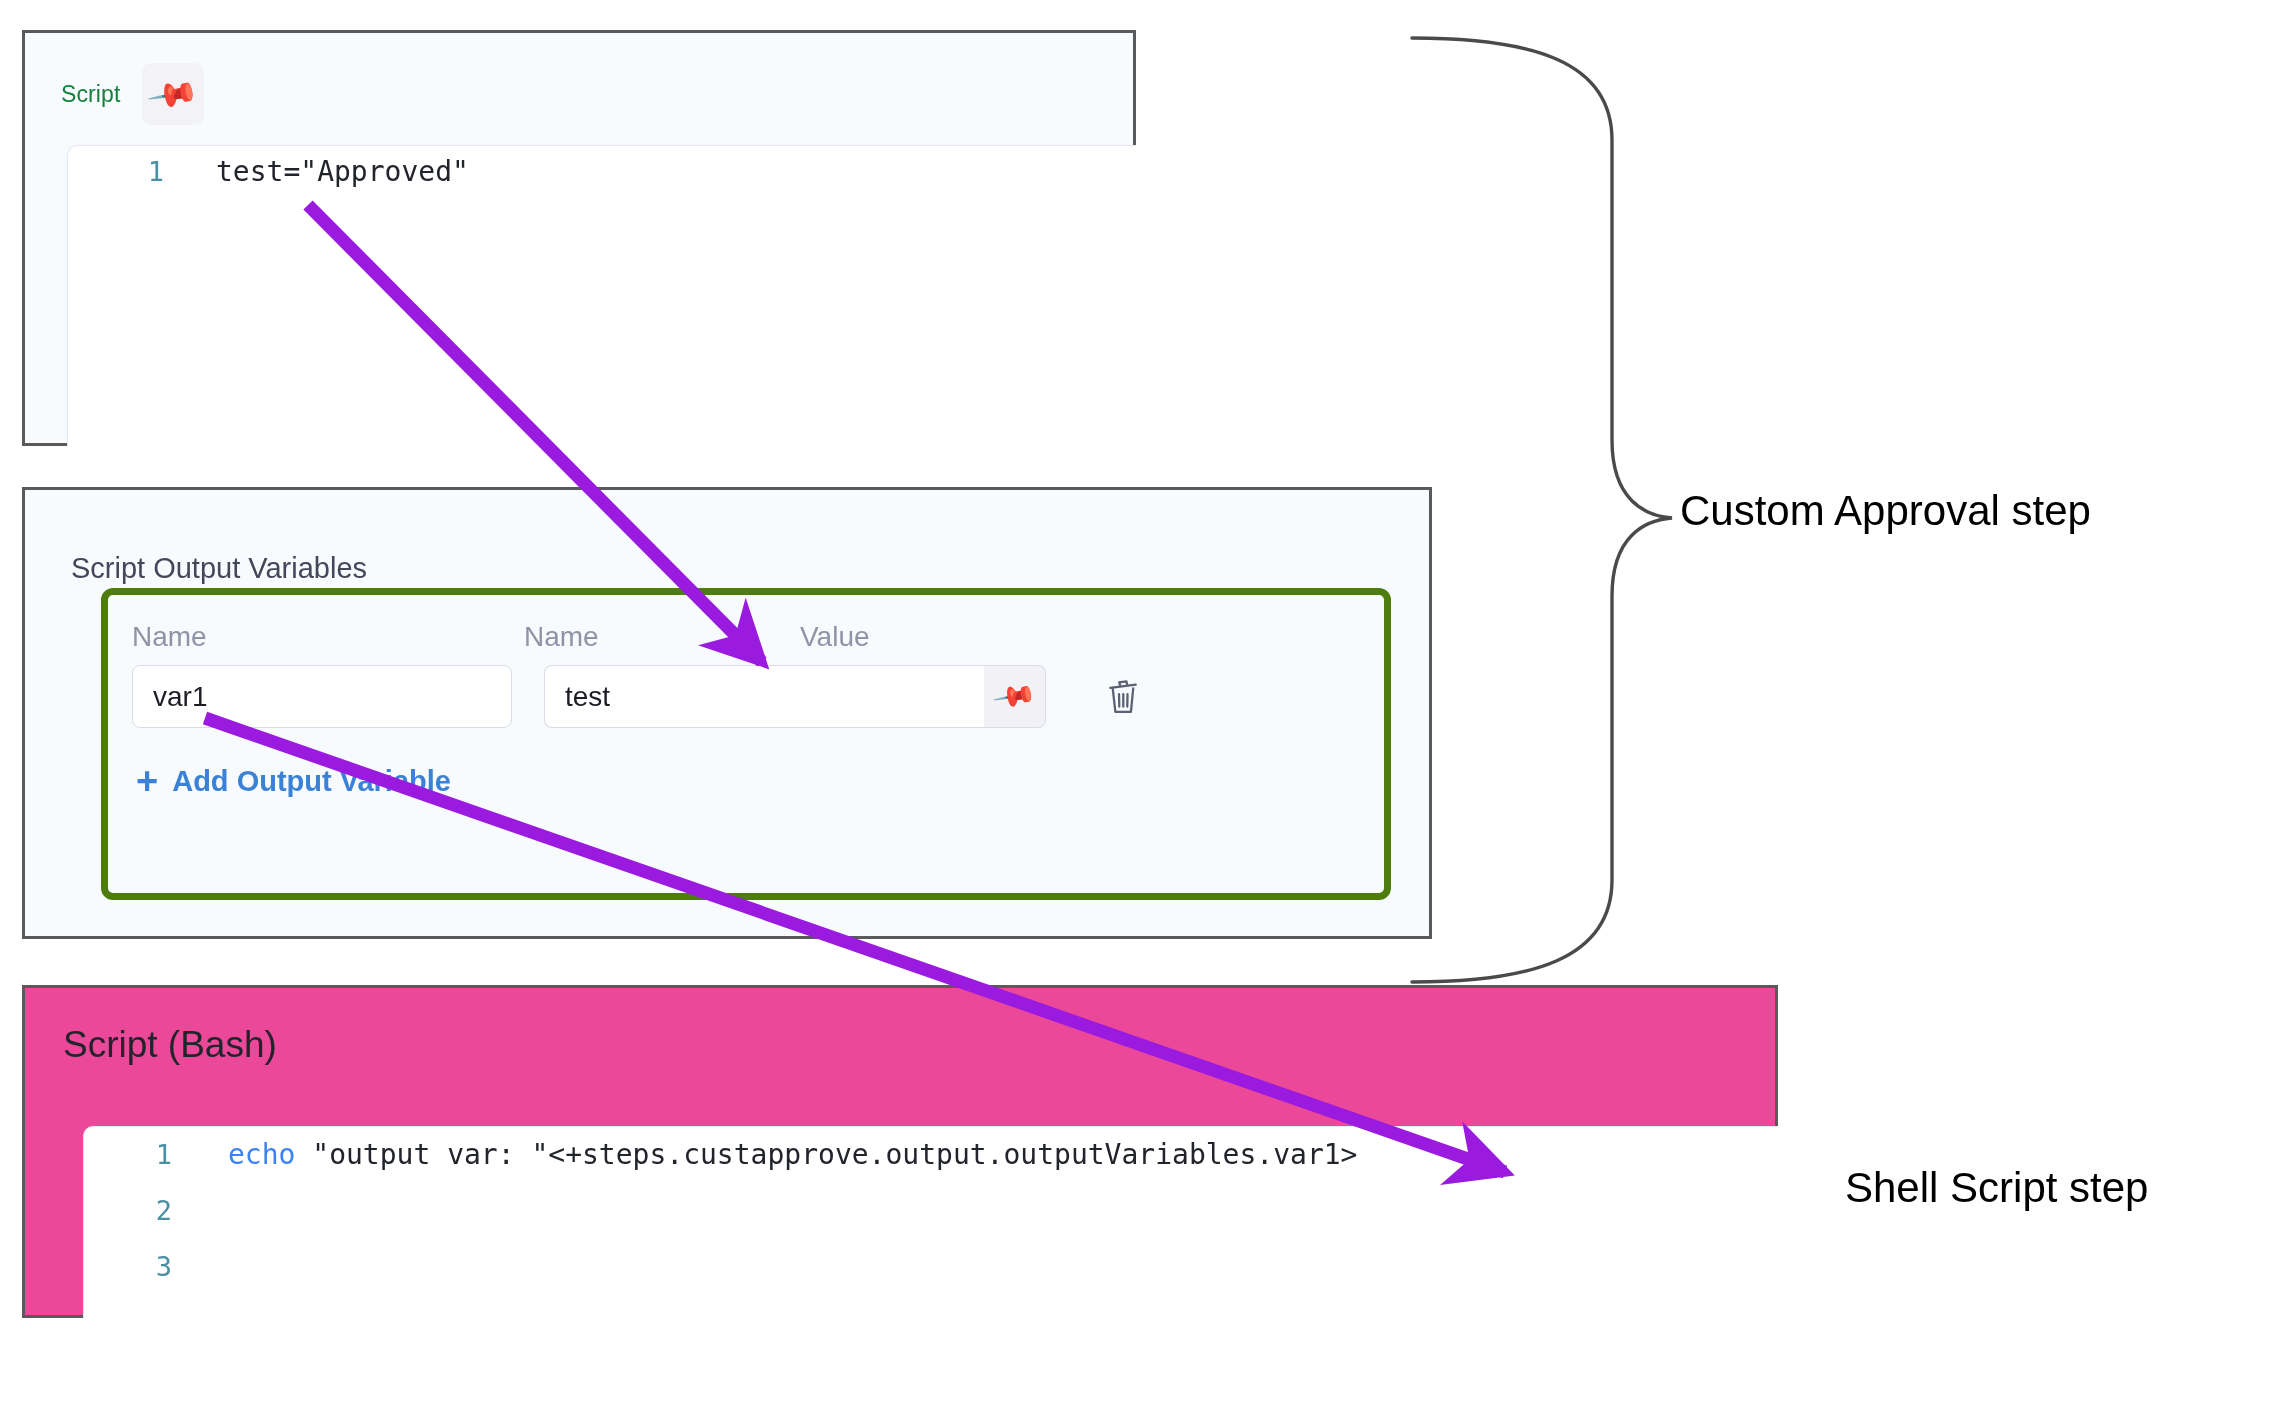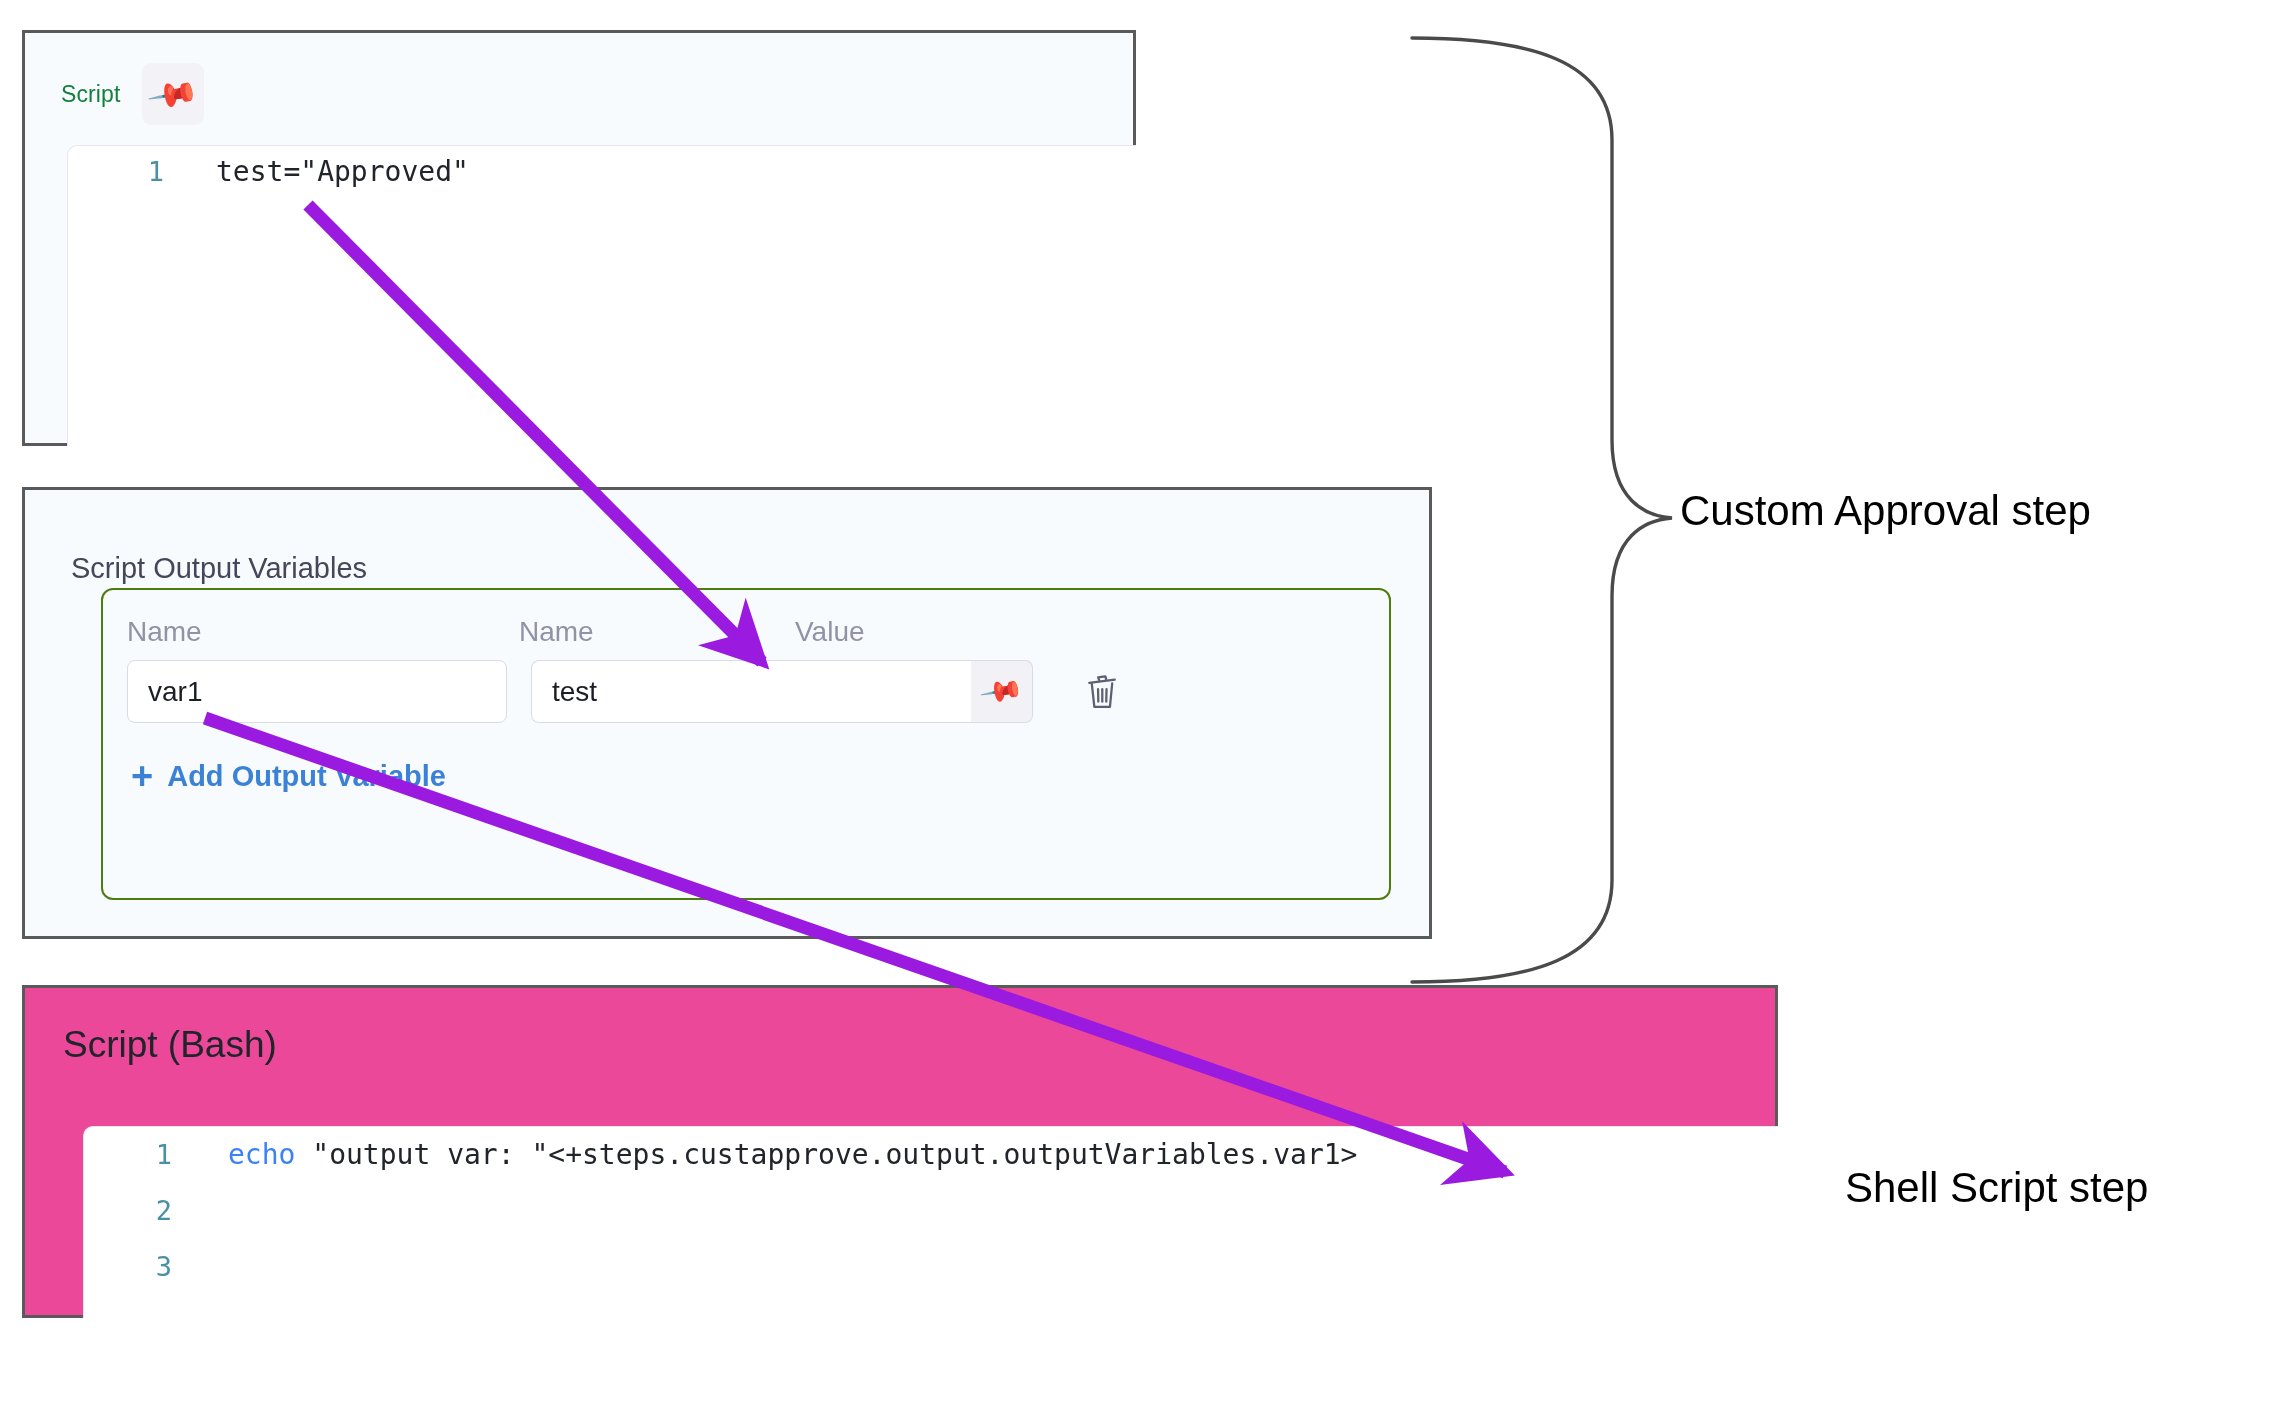--- a/index.html
+++ b/index.html
@@ -116,38 +116,38 @@
     color: #44475a;
     margin-top: 32px;
   }
   .outvars-card {
     position: absolute;
     left: 76px;
     top: 98px;
     right: 38px;
     bottom: 36px;
     background: #ffffff00;
-    border: 2px solid #4d7c0f;
+    border: 7px solid #4d7c0f;
     border-radius: 12px;
   }
   .col-head-row {
     display: flex;
     padding: 26px 0 0 24px;
     font-size: 28px;
     color: #9093a6;
   }
   .ch-name  { width: 392px; }
   .ch-type  { width: 276px; }
   .ch-value { width: 300px; }
 
   .var-row {
     display: flex;
     align-items: center;
     padding: 12px 0 0 24px;
-    gap: 4px;
+    gap: 12px;
   }
   .fld {
     box-sizing: border-box;
     height: 63px;
     background: #ffffff;
     border: 1px solid #d9dbe6;
     border-radius: 8px;
     display: flex;
     align-items: center;
     font-size: 28px;

